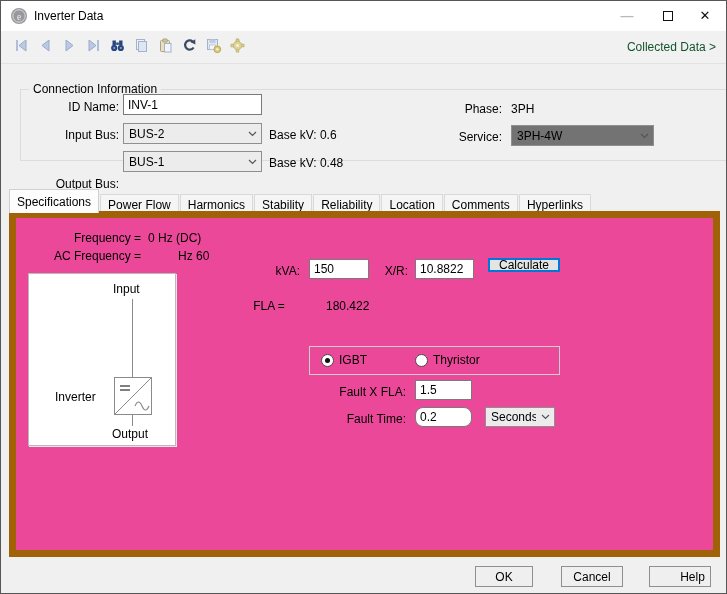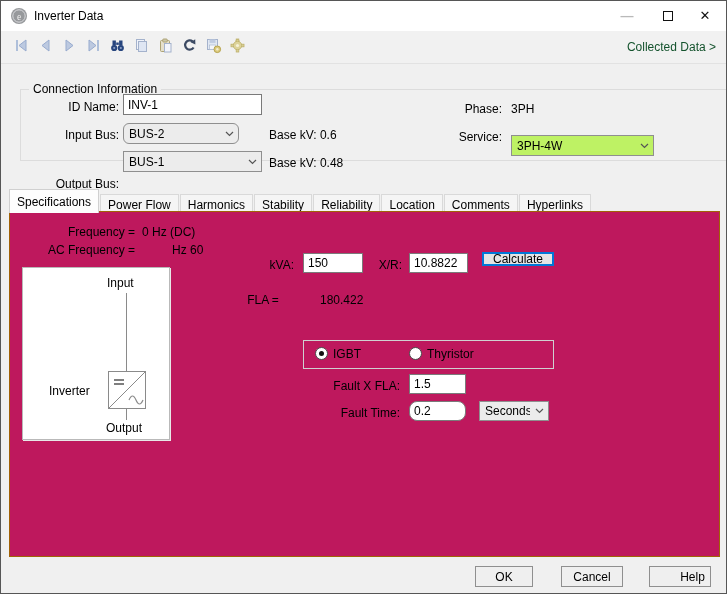--- a/index.html
+++ b/index.html
@@ -24,42 +24,42 @@
   
   .groupbox { position:absolute; border:1px solid #dcdcdc; }
   .groupbox > .gb-label { position:absolute; left:8px; top:-8px; background:#f0f0f0; padding:0 4px; }
   .lbl { position:absolute; text-align:right; white-space:nowrap; }
   .val { position:absolute; white-space:nowrap; }
   input.txt {
     position:absolute; border:1px solid #7a7a7a; background:#fff; font-family:"Liberation Sans",sans-serif;
     font-size:12px; padding:0 4px; height:21px; outline:none;
   }
   .combo { position:absolute; height:21px; border:1px solid #8f8f8f; background:#ececec; display:flex; align-items:center; padding-left:5px; cursor:default; }
-  .combo.lightfill { background:#bef264;margin-top:10px; }
+  .combo.lightfill { background:#737373; }
   .combo .ctext { flex:1; overflow:hidden; white-space:nowrap; }
   .combo .chev { width:18px; display:flex; align-items:center; justify-content:center; }
   
   #tabstrip { position:absolute; left:8px; top:188px; display:flex; align-items:flex-end; }
   .tab {
     border:1px solid #d9d9d9; border-bottom:none; background:#f5f5f5;
     padding:3px 7px 4px 7px; margin-right:1px; height:21px; position:relative; top:2px; cursor:default;
   }
   .tab.active { background:#fdfdfd; height:24px; top:0; padding-top:5px; z-index:3; border-color:#d0d0d0; }
-  #tabpanel { position:absolute; left:8px; top:210px; width:711px; height:346px; background:#be185d; border:1px solid #a16207; }
+  #tabpanel { position:absolute; left:8px; top:210px; width:711px; height:346px; background:#ec4899; border:7px solid #a16207; }
   
   #diagram { position:absolute; left:12px; top:55px; width:148px; height:173px; background:#ffffff; border:1px solid #b9b9b9; box-shadow:1px 1px 0 #e8e8e8; }
   .dline { position:absolute; width:1px; background:#8a8a8a; }
   
   .btn {
     position:absolute; background:#efefef; border:1px solid #8f8f8f; font-family:"Liberation Sans",sans-serif;
     font-size:12px; display:flex; align-items:center; justify-content:center; cursor:default;
   }
   .btn.primary { border:2px solid #0078d7; background:#e4e4e4; }
   
-  .radio-opt { position:absolute; display:flex; align-items:flex-start; gap:5px; cursor:default; }
+  .radio-opt { position:absolute; display:flex; align-items:flex-end; gap:5px; cursor:default; }
   .radio-dot { width:13px; height:13px; border:1px solid #4a4a4a; border-radius:50%; background:#fff; position:relative; flex:0 0 auto; }
   .radio-opt[data-checked="true"] .radio-dot::after { content:""; position:absolute; left:3px; top:3px; right:3px; bottom:3px; background:#111; border-radius:50%; }
   
   #footer { position:absolute; left:0; top:556px; width:100%; height:38px; background:#f0f0f0; }
 </style>
 </head>
 <body>
 
 <div id="dialog">
 
@@ -155,21 +155,21 @@
     <a class="collected">Collected Data &gt;</a>
   </div>
 
   <div class="groupbox" style="left:19px; top:78px; width:711px; height:72px;margin-top:10px;">
     <span class="gb-label">Connection Information</span>
   </div>
   <span class="lbl" style="left:28px; top:99px; width:90px;">ID Name:</span>
   <input class="txt" style="left: 122px; top: 93px; width: 139px;" value="INV-1">
 
   <span class="lbl" style="left:28px; top:127px; width:90px;">Input Bus:</span>
-  <div class="combo" style="left:122px; top:122px; width:116px;border-radius:6px;">
+  <div class="combo" style="left:122px; top:122px; width:139px;">
     <span class="ctext">BUS-2</span>
     <span class="chev">
         <svg width="9" height="6" viewBox="0 0 9 6">
           <polyline points="1,1 4.5,4.5 8,1" fill="none" stroke="#555" stroke-width="1.2"></polyline>
         </svg>
       </span>
   </div>
   <span class="val" style="left:268px; top:127px;">Base kV: 0.6</span>
 
   <span class="lbl" style="left:28px; top:155px; width:90px;margin-top:21px;">Output Bus:</span>

